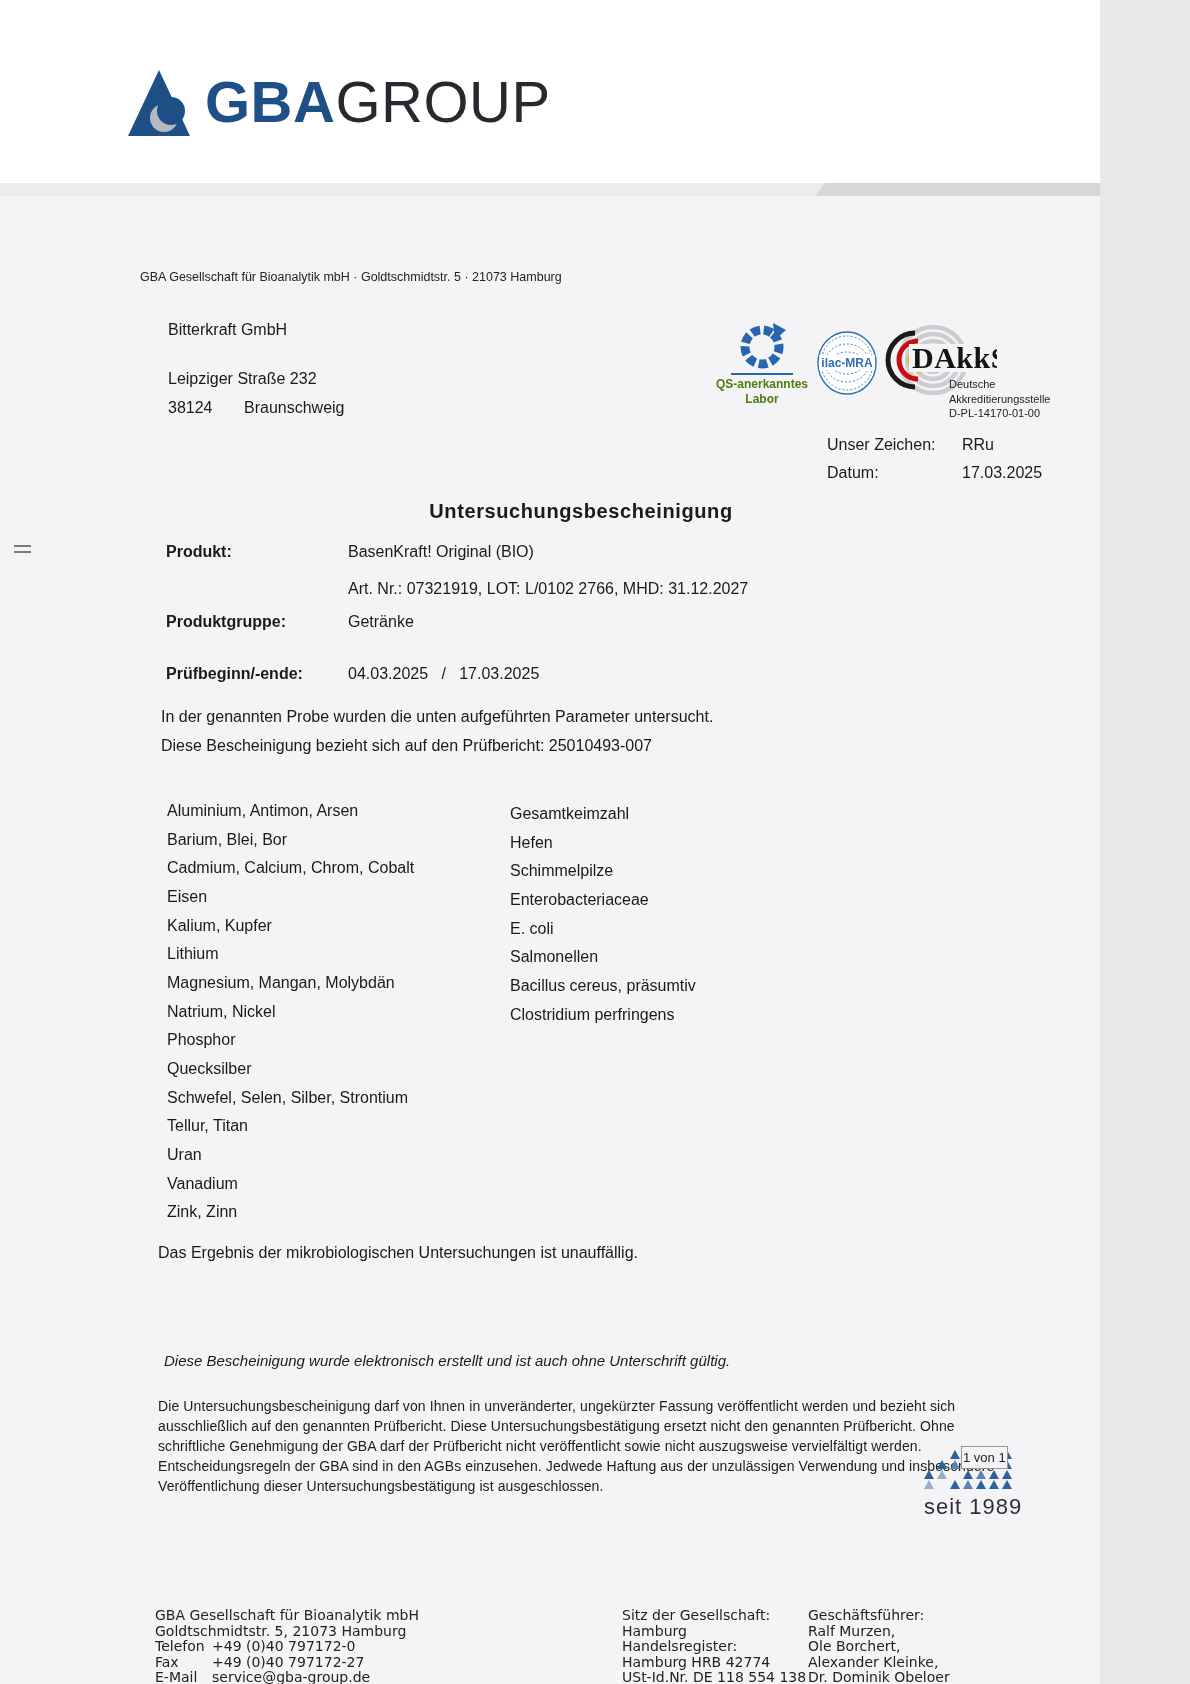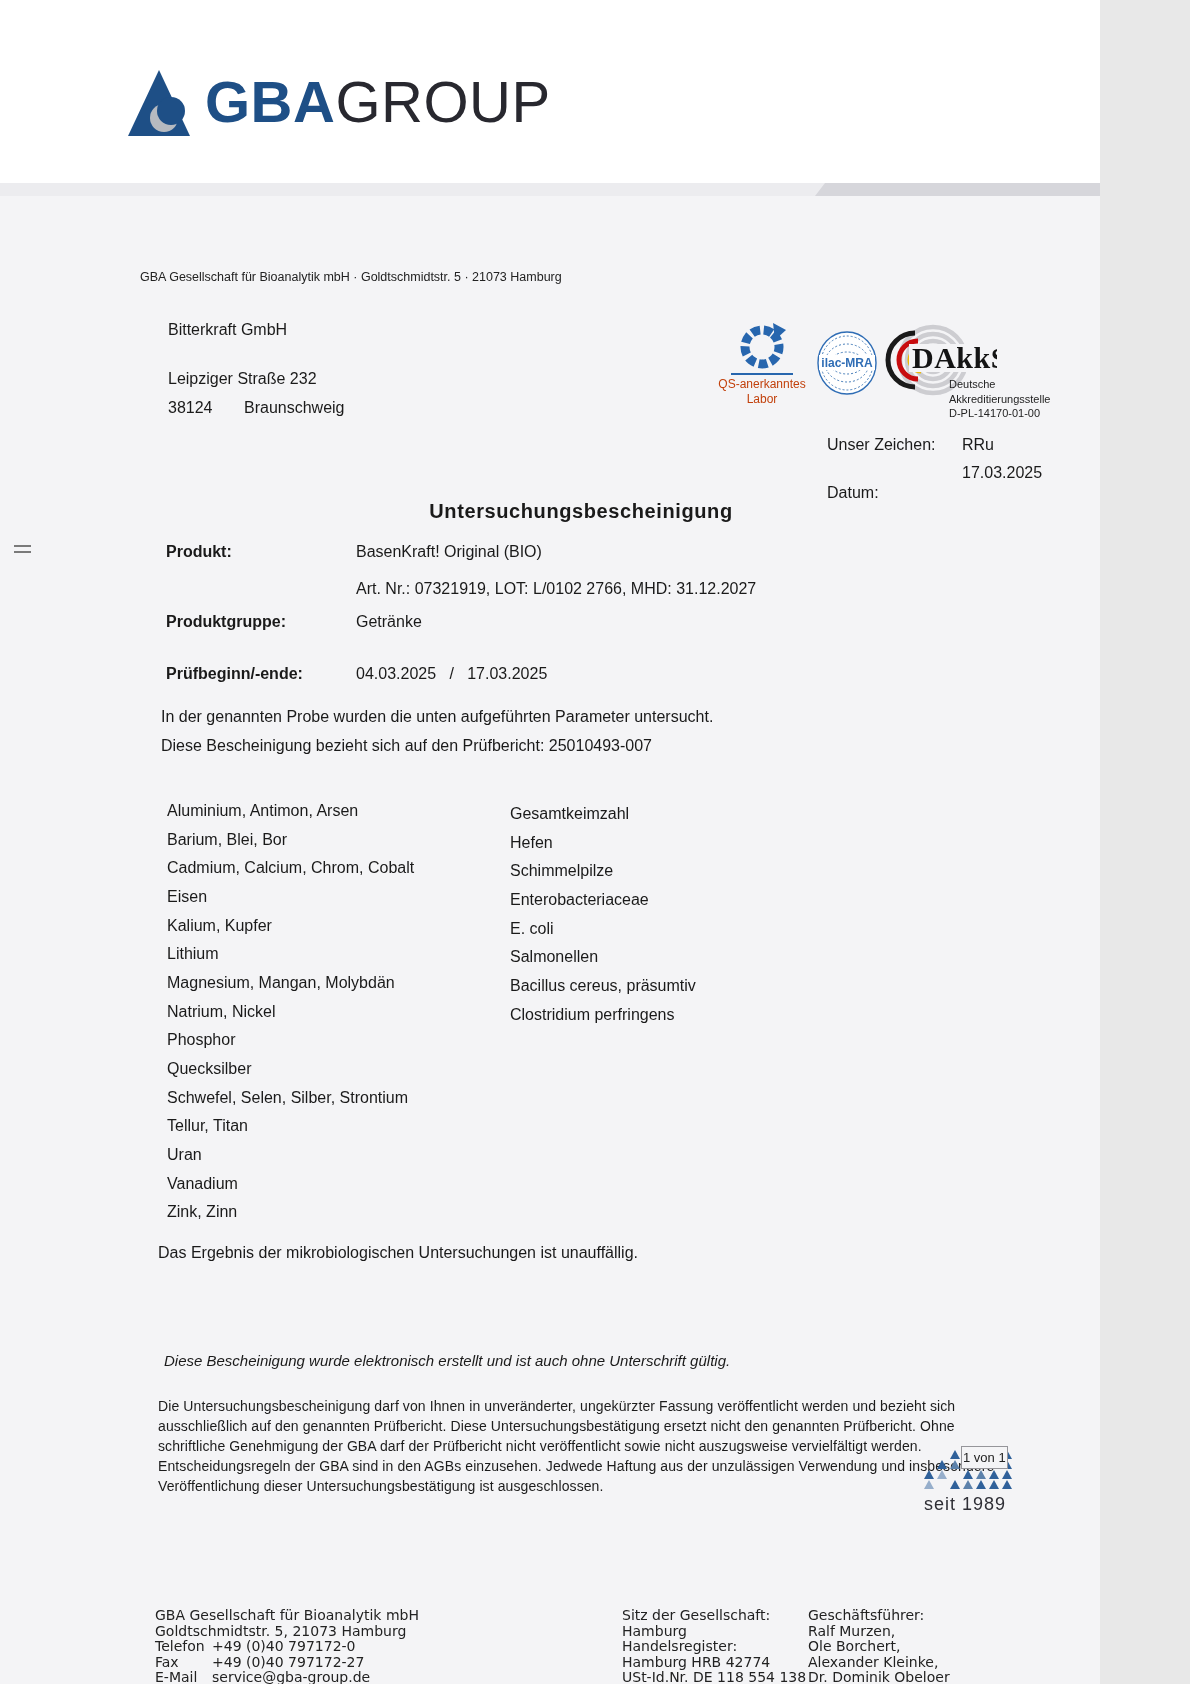--- a/index.html
+++ b/index.html
@@ -17,37 +17,37 @@
   .logo-gba{font-weight:bold;color:#1e4f86;}
   .logo-group{font-weight:400;color:#28282f;}
   
   .sender{left:140px;top:270px;font-size:12.5px;color:#222;}
   .addr{font-size:16px;}
   .zip{display:inline-block;width:76px;}
   .ref-label{font-size:16px;}
   .doc-title{left:166px;top:500px;width:830px;text-align:center;font-size:20px;font-weight:bold;letter-spacing:0.6px;}
   .b{font-weight:bold;}
   .body16{font-size:16px;}
-  .value-col{left:348px;margin-left:8px;}
+  .value-col{left:348px;}
   .pre{white-space:pre;}
   .param{font-size:16px;line-height:28.65px;white-space:nowrap;}
   .italic-note{font-size:15px;font-style:italic;}
   .disc{font-size:14px;line-height:20px;white-space:nowrap;letter-spacing:0.1px;color:#1c1c1c;}
   .fold{background:#7a7a7a;}
   
-  .qs-text{left:707px;top:377px;width:110px;text-align:center;font-size:12px;font-weight:normal;
-           color:#c2410c;line-height:15px;}
+  .qs-text{left:707px;top:377px;width:110px;text-align:center;font-size:12px;font-weight:bold;
+           color:#4d7c0f;line-height:15px;}
   .qs-line{left:731px;top:373px;width:62px;height:2px;background:#2766ae;}
   .dakks-sub{left:949px;top:377px;font-size:11px;line-height:14.6px;color:#232323;}
   
   .foot{font-family:"DejaVu Sans",sans-serif;font-size:14px;line-height:15.5px;color:#222;white-space:nowrap;margin-top:48px;}
   .foot-label{display:inline-block;width:57px;}
   .page-box{left:961px;top:1446px;border:1px solid #95959a;background:#f4f4f6;padding:3px 1px;
             font-size:13px;color:#222;z-index:5;}
-  .since{left:924px;top:1494px;font-size:18px;letter-spacing:1px;color:#2e2e35;}
+  .since{left:924px;top:1494px;font-size:22px;letter-spacing:1px;color:#2e2e35;}
   
   .mosaic{left:924px;top:1450px;display:grid;grid-template-columns:repeat(7,13px);grid-auto-rows:10px;z-index:1;}
   .t{width:10px;height:9px;clip-path:polygon(50% 0,100% 100%,0 100%);}
   .d{background:#30619a;} .m{background:#5d82ab;} .l{background:#96aecb;}
   .e{visibility:hidden;}
 </style>
 </head>
 <body>
 
 <div id="page">
@@ -119,21 +119,21 @@
     </svg>
   </div>
   <div class="abs dakks-sub">
     <div>Deutsche</div>
     <div>Akkreditierungsstelle</div>
     <div>D-PL-14170-01-00</div>
   </div>
 
   <div class="abs ref-label" style="left:827px;top:436px;">Unser Zeichen:</div>
   <div class="abs ref-label" style="left:962px;top:436px;">RRu</div>
-  <div class="abs ref-label" style="left:827px;top:484px;">Datum:</div>
+  <div class="abs ref-label" style="left:827px;top:464px;">Datum:</div>
   <div class="abs ref-label" style="left:962px;top:464px;">17.03.2025</div>
 
   <div class="abs doc-title">Untersuchungsbescheinigung</div>
 
   <div class="abs body16 b" style="left:166px;top:543px;">Produkt:</div>
   <div class="abs body16 value-col" style="top:543px;">BasenKraft! Original (BIO)</div>
   <div class="abs body16 value-col" style="top:580px;">Art. Nr.: 07321919, LOT: L/0102 2766, MHD: 31.12.2027</div>
   <div class="abs body16 b" style="left:166px;top:613px;">Produktgruppe:</div>
   <div class="abs body16 value-col" style="top:613px;">Getränke</div>
   <div class="abs body16 b" style="left:166px;top:665px;">Prüfbeginn/-ende:</div>

